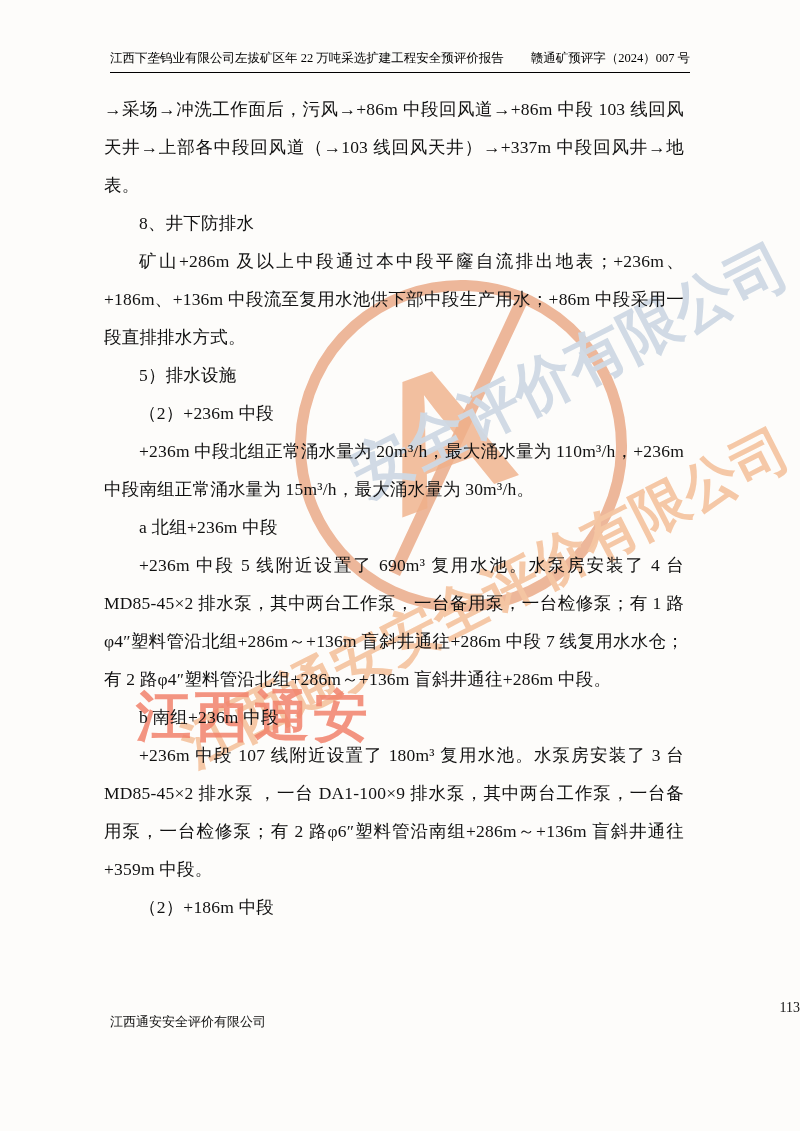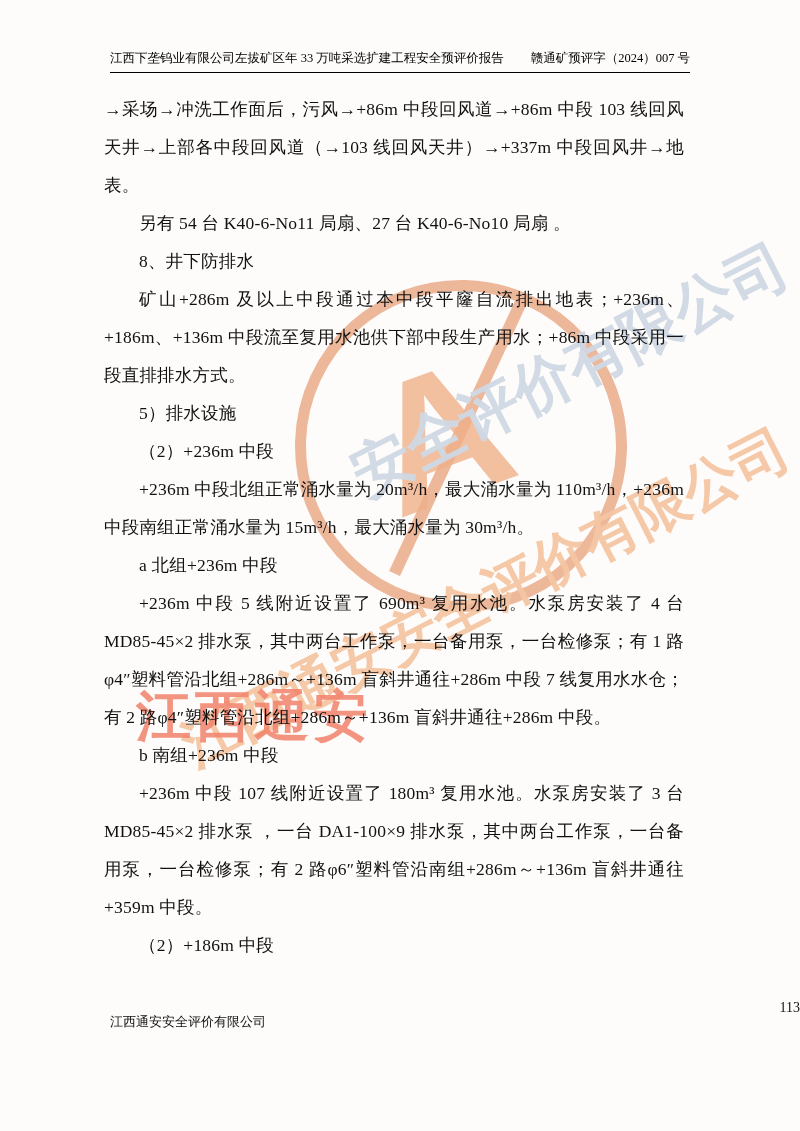--- a/index.html
+++ b/index.html
@@ -161,29 +161,28 @@
   <div class="watermark">
     <div class="wm-seal"></div>
     <div class="wm-A">A</div>
     <div class="wm-diag2">安全评价有限公司</div>
     <div class="wm-diag1">江西通安安全评价有限公司</div>
     <div class="wm-text-big">江西通安</div>
   </div>
 
   <div class="header">
     <div class="header-row">
-      <span>江西下垄钨业有限公司左拔矿区年 33 万吨采选扩建工程安全预评价报告</span>
+      <span>江西下垄钨业有限公司左拔矿区年 22 万吨采选扩建工程安全预评价报告</span>
       <span>赣通矿预评字（2024）007 号</span>
     </div>
     <div class="header-rule"></div>
   </div>
 
   <div class="content">
     <p class="p">→采场→冲洗工作面后，污风→+86m 中段回风道→+86m 中段 103 线回风天井→上部各中段回风道（→103 线回风天井）→+337m 中段回风井→地表。</p>
-    <p class="p indent">另有 54 台 K40-6-No11 局扇、27 台 K40-6-No10 局扇 。</p>
     <p class="p indent bold">8、井下防排水</p>
     <p class="p indent">矿山+286m 及以上中段通过本中段平窿自流排出地表；+236m、+186m、+136m 中段流至复用水池供下部中段生产用水；+86m 中段采用一段直排排水方式。</p>
     <p class="p indent">5）排水设施</p>
     <p class="p indent">（2）+236m 中段</p>
     <p class="p indent">+236m 中段北组正常涌水量为 20m³/h，最大涌水量为 110m³/h，+236m 中段南组正常涌水量为 15m³/h，最大涌水量为 30m³/h。</p>
     <p class="p indent">a 北组+236m 中段</p>
     <p class="p indent">+236m 中段 5 线附近设置了 690m³ 复用水池。水泵房安装了 4 台 MD85-45×2 排水泵，其中两台工作泵，一台备用泵，一台检修泵；有 1 路φ4″塑料管沿北组+286m～+136m 盲斜井通往+286m 中段 7 线复用水水仓；有 2 路φ4″塑料管沿北组+286m～+136m 盲斜井通往+286m 中段。</p>
     <p class="p indent">b 南组+236m 中段</p>
     <p class="p indent">+236m 中段 107 线附近设置了 180m³ 复用水池。水泵房安装了 3 台 MD85-45×2 排水泵 ，一台 DA1-100×9 排水泵，其中两台工作泵，一台备用泵，一台检修泵；有 2 路φ6″塑料管沿南组+286m～+136m 盲斜井通往+359m 中段。</p>
     <p class="p indent">（2）+186m 中段</p>

